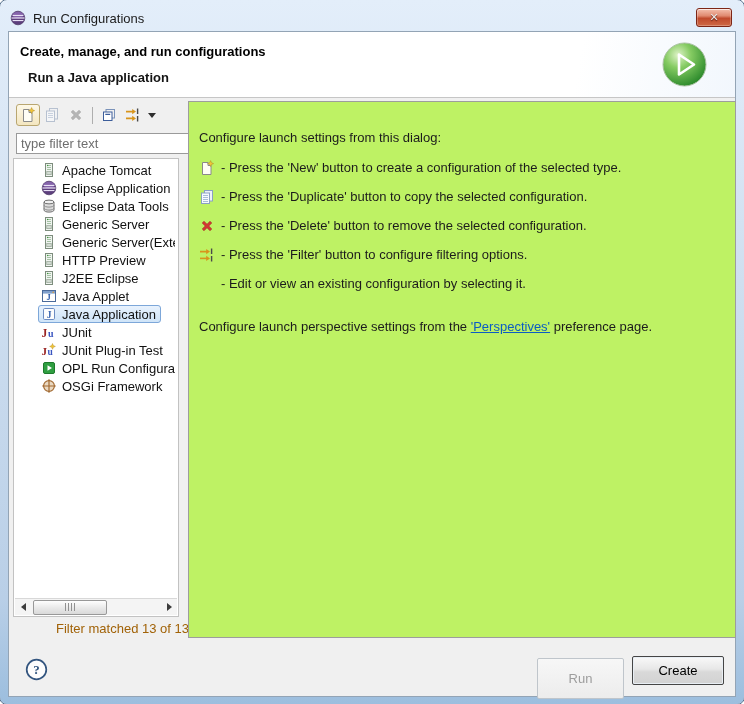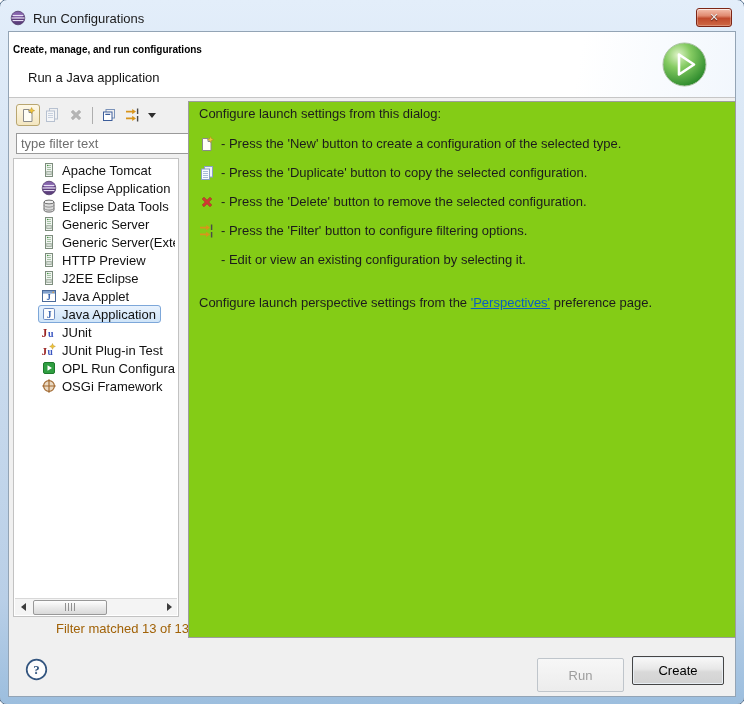--- a/index.html
+++ b/index.html
@@ -28,22 +28,22 @@
   .close-x{ font-size:11px; font-weight:bold; color:#e9e9e9;
     text-shadow:0 1px 1px #5a1608; line-height:1; }
 
   
   .dialog{ position:absolute; left:8px; top:31px; right:8px; bottom:7px;
     background:#f0f0f0; border:1px solid #93a4b5; }
 
   .header{ position:absolute; left:0; top:0; right:0; height:66px;
     background:linear-gradient(100deg,#ffffff 78%, #f2f7fd 100%);
     border-bottom:1px solid #c6c6c6; }
-  .header-title{ position:absolute; left:4px; top:12px; font-size:10px; font-weight:bold; color:#000; }
-  .header-sub{ position:absolute; left:19px; top:38px; font-size:13px; color:#141414; }
+  .header-title{ position:absolute; left:11px; top:12px; font-size:13px; font-weight:bold; color:#000; }
+  .header-sub{ position:absolute; left:19px; top:38px; font-size:13px; color:#141414;font-weight:bold; }
   .play-orb{ position:absolute; right:27px; top:9px; width:47px; height:47px; }
   .play-orb svg{ width:47px; height:47px; display:block; }
 
   
   .toolbar{ position:absolute; left:7px; top:71px; height:24px; display:flex; align-items:center; }
   .tbtn{ width:24px; height:22px; display:flex; align-items:center; justify-content:center;
     border:1px solid transparent; border-radius:3px; cursor:pointer; }
   .tbtn svg{ width:16px; height:16px; display:block; }
   .tbtn.active{ border-color:#b9a670; background:linear-gradient(180deg,#fdf8e7,#f3e6c0); }
   .tsep{ width:1px; height:17px; background:#aeaeae; margin:0 4px; }
@@ -79,35 +79,35 @@
     background:linear-gradient(180deg,#fefefe,#e8e8e8 55%,#d9d9d9);
     border:1px solid #989898; border-radius:2px;
     display:flex; align-items:center; justify-content:center; cursor:grab; }
   .grip{ width:10px; height:8px;
     background:repeating-linear-gradient(90deg,#909090 0 1px,transparent 1px 3px); }
 
   .status{ position:absolute; left:7px; top:589px; font-size:13px; color:#a16207;margin-left:40px; }
 
   
   .rp{ position:absolute; left:179px; top:69px; width:548px; height:537px;
-    border:1px solid #9d9d9d; background:#84cc16; padding:4px 10px;
+    border:1px solid #9d9d9d; background:#bef264; padding:28px 10px;
     font-size:13px; color:#1c1c1c; }
   .rp-intro{ margin-bottom:14px; }
   .rp-row{ display:flex; align-items:center; gap:6px; margin-bottom:12px; height:17px; }
   .rp-row .ricon{ width:16px; height:16px; flex:0 0 16px; }
   .rp-row .ricon svg{ width:16px; height:16px; display:block; }
   .rp-persp{ margin-top:27px; }
   .link{ color:#0b5cc4; text-decoration:underline; cursor:pointer; }
 
   
   .help-btn{ position:absolute; left:16px; top:626px; width:23px; height:23px; cursor:pointer; }
   .help-btn svg{ width:23px; height:23px; display:block; }
   .btn{ position:absolute; font-size:13px; display:flex; align-items:center; justify-content:center;
     font-family:"Liberation Sans","DejaVu Sans",sans-serif; border-radius:2px; }
-  .btn-run{ left:528px; top:626px; width:87px; height:34px; color:#9d9d9d;
+  .btn-run{ left:528px; top:626px; width:87px; height:41px; color:#9d9d9d;
     background:linear-gradient(180deg,#f7f7f7,#ececec); border:1px solid #bfc5cb; }
   .btn-close{ left:623px; top:624px; width:92px; height:29px; color:#000; cursor:pointer;
     background:linear-gradient(180deg,#f9f9f9,#e7e7e7 45%,#d9d9d9 55%,#d2d2d2);
     border:1px solid #454545; box-shadow:inset 0 0 0 1px #e8eef4; }
 </style>
 </head>
 <body>
 
 <div class="window">
 

